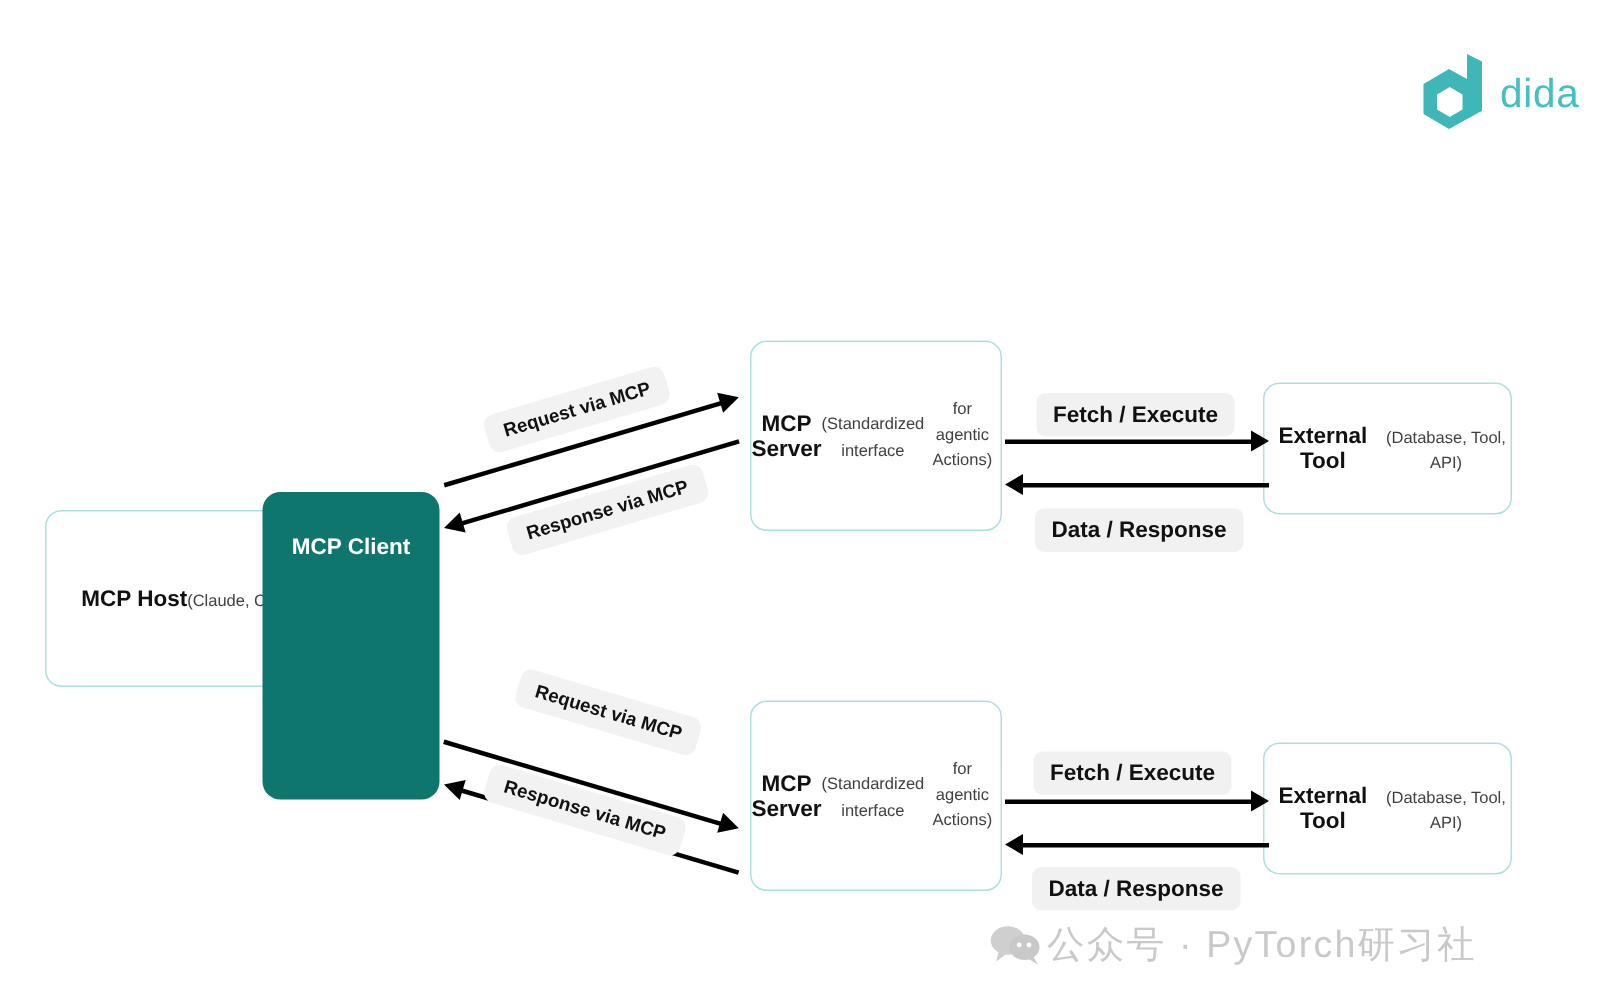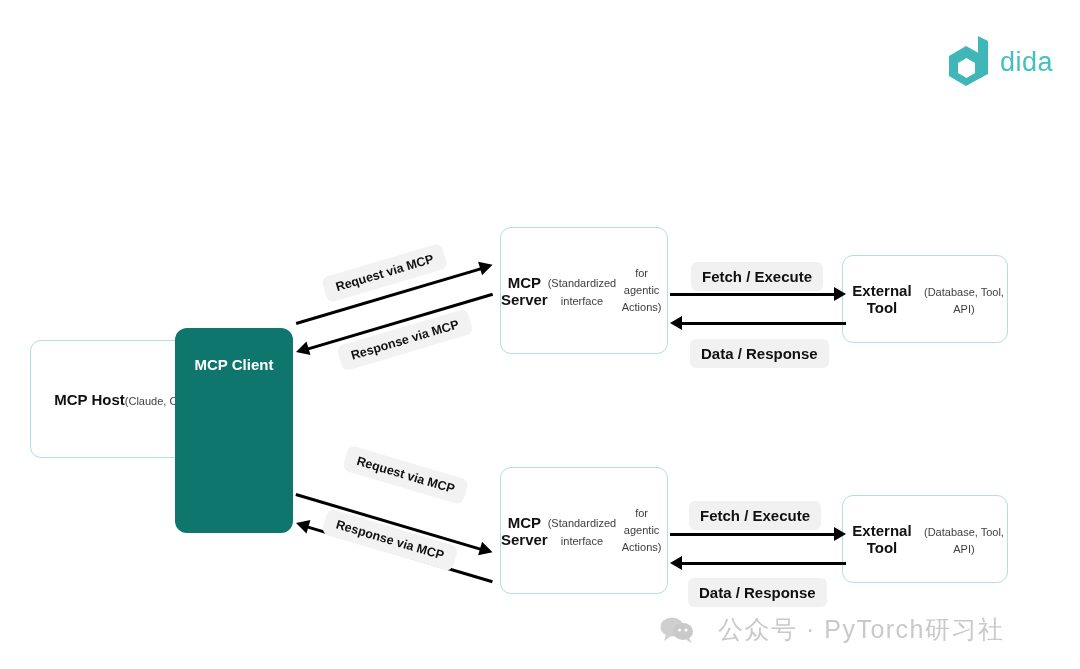--- a/index.html
+++ b/index.html
@@ -109,21 +109,21 @@
     transform-origin:center center;
   }
   #lbl-req1  { left:322px; top:260px; transform:rotate(-16.5deg); }
   #lbl-resp1 { left:337px; top:327px; transform:rotate(-16.5deg); }
   #lbl-req2  { left:343px; top:462px; transform:rotate(16.5deg); }
   #lbl-resp2 { left:322px; top:527px; transform:rotate(16.5deg); }
 
   
   .watermark {
     position:absolute; left:660px; top:613px;
-    display:flex; align-items:center; gap:24px;
+    display:flex; align-items:center; gap:4px;
     color:#C9C9C9; font-size:25px; letter-spacing:1.5px;
     font-family:"Liberation Sans", sans-serif;
   }
   .wm-icon { width:34px; height:28px; display:block; }
 </style>
 </head>
 <body>
 
 <div id="stage">
 

